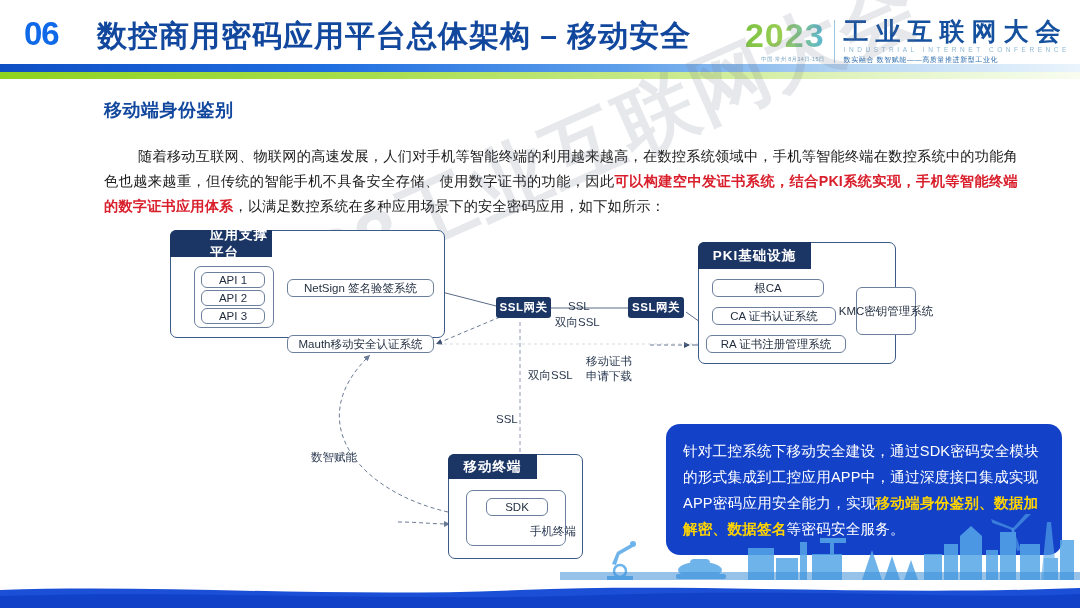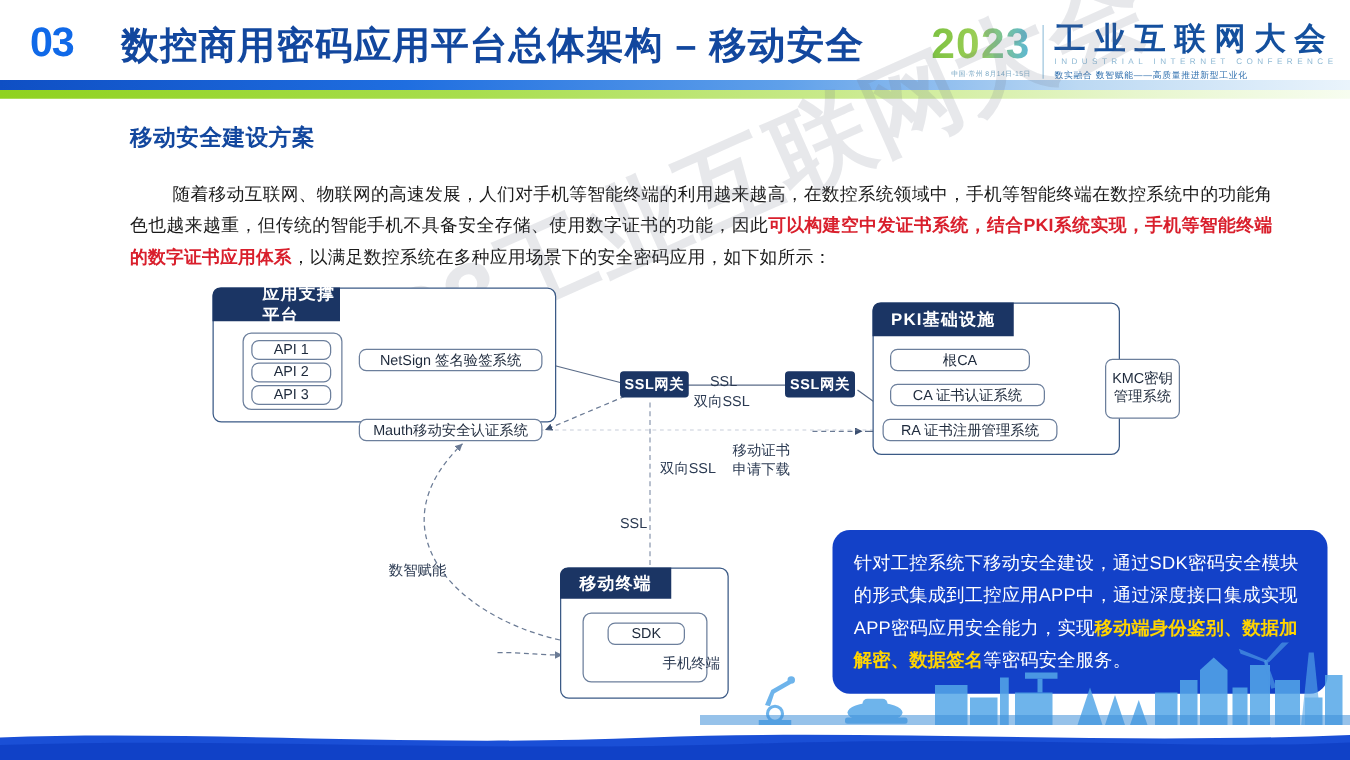--- a/index.html
+++ b/index.html
@@ -109,40 +109,40 @@
   
   .skyline { position: absolute; left: 0; bottom: 22px; width: 1080px; height: 72px; }
   .wave { position: absolute; left: 0; bottom: 0; width: 1080px; height: 26px; }
 </style>
 </head>
 <body>
 
 <div class="slide">
 
   <div class="header">
-    <div class="hdr-num">03</div>
+    <div class="hdr-num">06</div>
     <div class="hdr-title">数控商用密码应用平台总体架构 – 移动安全</div>
   </div>
   <div class="hdr-bar-blue"></div>
   <div class="hdr-bar-green"></div>
 
   <div class="logo">
     <div class="logo-year-wrap">
       <div class="logo-year">2023</div>
       <div class="logo-year-sub">中国·常州  8月14日-15日</div>
     </div>
     <div class="logo-divider"></div>
     <div class="logo-right">
       <div class="logo-cn">工业互联网大会</div>
       <div class="logo-en">INDUSTRIAL INTERNET CONFERENCE</div>
       <div class="logo-tag">数实融合  数智赋能——高质量推进新型工业化</div>
     </div>
   </div>
 
-  <div class="sec-heading">移动安全建设方案</div>
+  <div class="sec-heading">移动端身份鉴别</div>
   <div class="para"><span class="ind"></span><span>随着移动互联网、物联网的高速发展，人们对手机等智能终端的利用越来越高，在数控系统领域中，手机等智能终端在数控系统中的功能角色也越来越重，但传统的智能手机不具备安全存储、使用数字证书的功能，因此</span><span class="hl">可以构建空中发证书系统，结合PKI系统实现，手机等智能终端的数字证书应用体系</span><span>，以满足数控系统在多种应用场景下的安全密码应用，如下如所示：</span></div>
 
   <div class="watermark">2023工业互联网大会</div>
 
   <div class="diagram">
 
     <svg class="svgwrap" viewBox="0 0 1080 350">
       <defs>
         <marker id="ah" markerWidth="7" markerHeight="7" refX="6" refY="3" orient="auto">
           <path d="M0,0 L6,3 L0,6 z" fill="#3b4f70"></path>
@@ -184,21 +184,21 @@
     <div class="rbox" style="left:287px; top:113px; width:147px; height:18px;">Mauth移动安全认证系统</div>
 
     <div class="navybox" style="left:496px; top:75px; width:55px; height:21px;">SSL网关</div>
     <div class="navybox" style="left:628px; top:75px; width:56px; height:21px;">SSL网关</div>
 
     <div class="box" style="left:698px; top:20px; width:198px; height:122px;"></div>
     <div class="panel-title" style="left:698px; top:20px; width:113px; height:27px; border-top-left-radius:6px;">PKI基础设施</div>
     <div class="rbox" style="left:712px; top:57px; width:112px; height:18px;">根CA</div>
     <div class="rbox" style="left:712px; top:85px; width:124px; height:18px;">CA 证书认证系统</div>
     <div class="rbox" style="left:706px; top:113px; width:140px; height:18px;">RA 证书注册管理系统</div>
-    <div class="rbox" style="left:856px; top:65px; width:60px; height:48px; flex-direction:column; line-height:15px;margin-left:28px;">
+    <div class="rbox" style="left:856px; top:65px; width:60px; height:48px; flex-direction:row; line-height:15px;">
       <span>KMC密钥</span>
       <span>管理系统</span>
     </div>
 
     <div class="box" style="left:448px; top:232px; width:135px; height:105px;"></div>
     <div class="panel-title" style="left:448px; top:232px; width:89px; height:25px; border-top-left-radius:6px;">移动终端</div>
     <div class="box" style="left:466px; top:268px; width:100px; height:56px; border-color:#6c7f9c; border-width:1.1px;"></div>
     <div class="rbox" style="left:486px; top:276px; width:62px; height:18px;">SDK</div>
     <div class="dlabel" style="left:486px; top:302px; width:62px;margin-left:36px;">手机终端</div>
 

